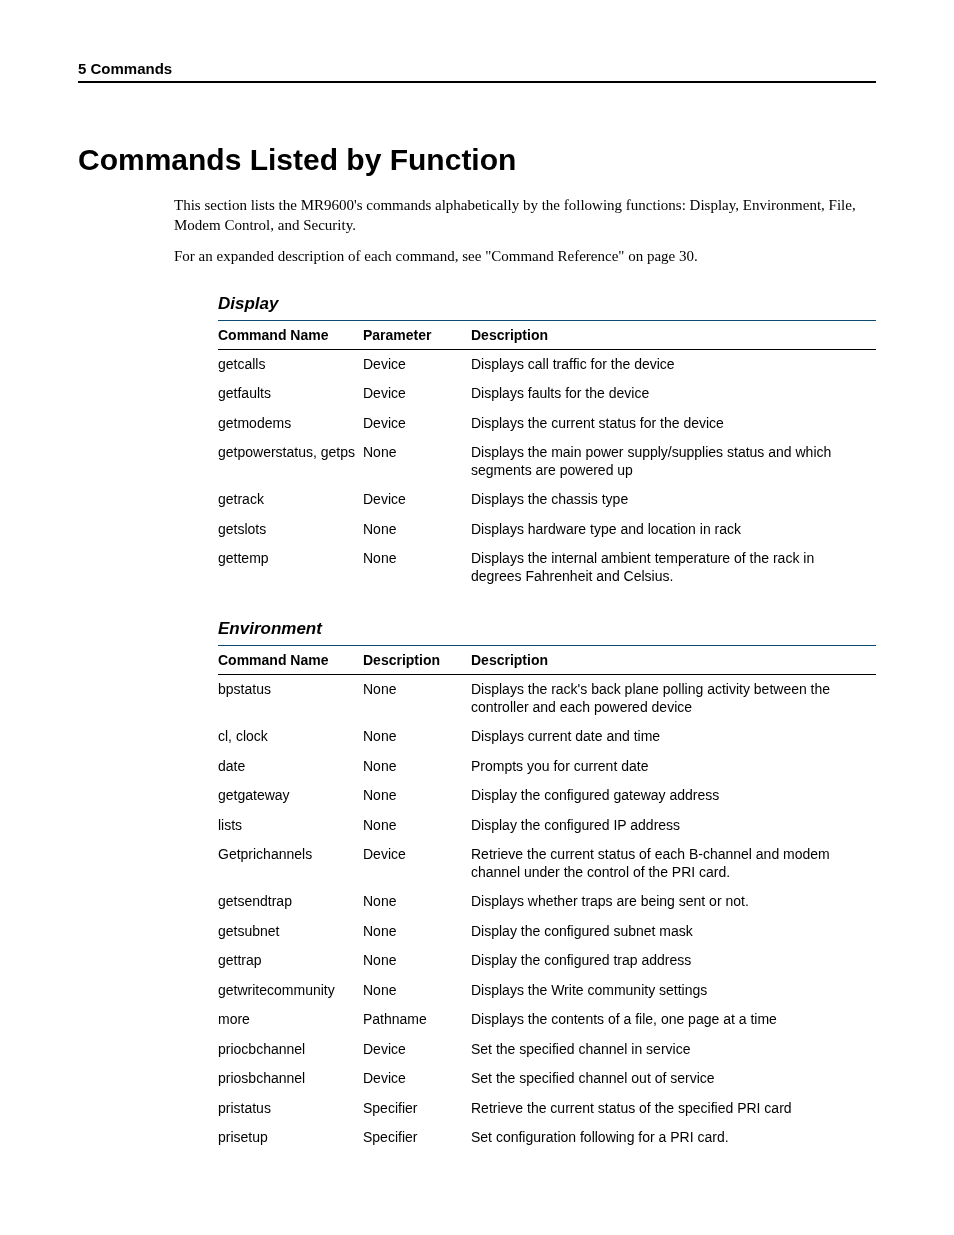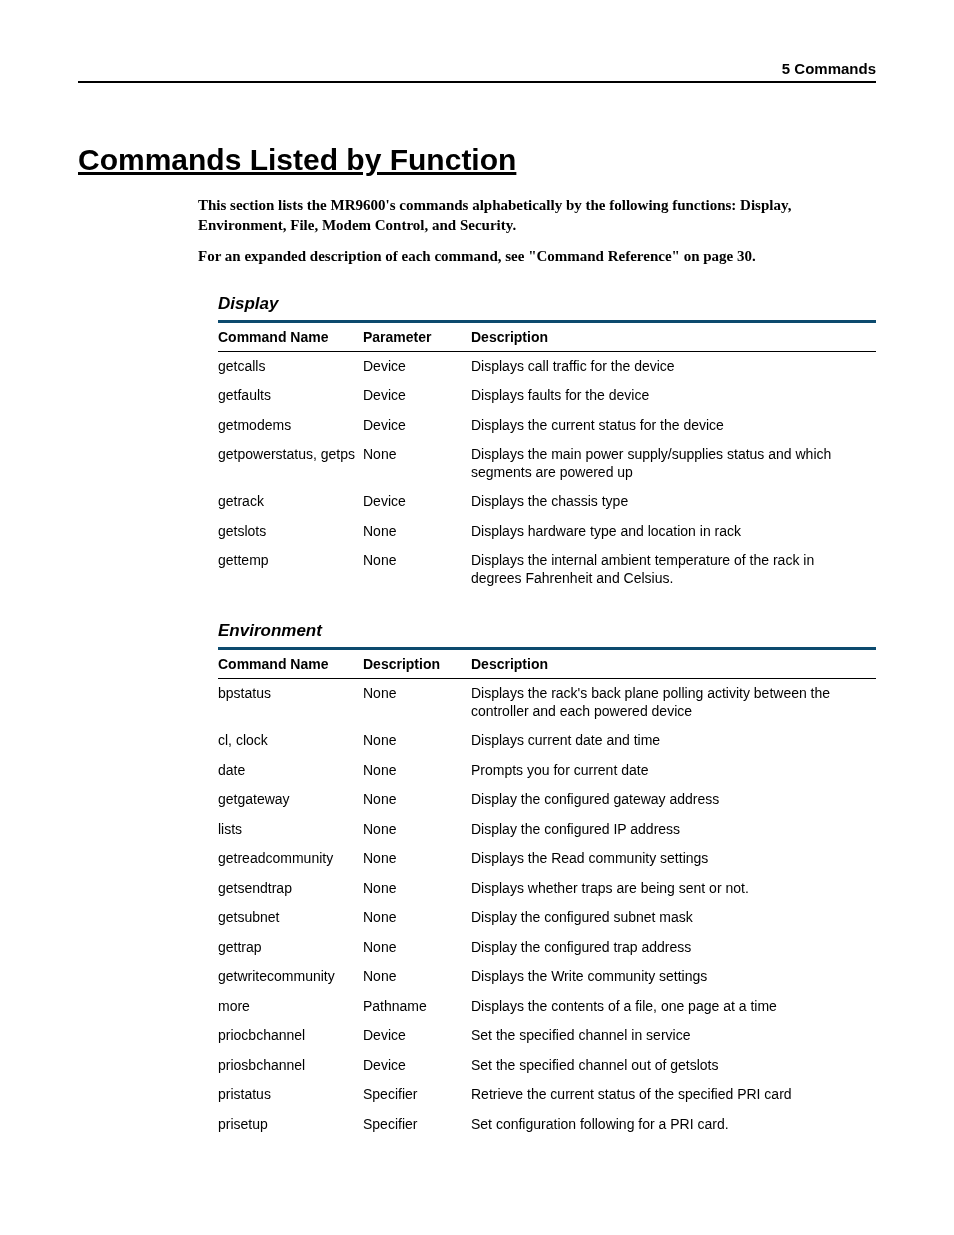--- a/index.html
+++ b/index.html
@@ -11,62 +11,59 @@
     color: #000;
     width: 954px;
   }
   .page {
     padding: 60px 78px 40px 78px;
   }
   .top-rule-wrap {
     margin-bottom: 6px;
   }
   .chapter-head {
-    text-align: right;
     font-weight: bold;
     font-size: 15px;
     padding-bottom: 4px;
   }
   .top-rule {
     border-top: 2px solid #000;
     height: 0;
   }
   h1.section-title {
     margin: 60px 0 18px 0;
     font-size: 30px;
     font-weight: bold;
     font-family: Arial, Helvetica, sans-serif;
-    text-decoration: underline;
   }
   .intro-block {
-    margin-left: 120px;
+    margin-left: 96px;
     font-family: "Minion Pro", Georgia, 'Times New Roman', serif;
     font-size: 15px;
     line-height: 1.35;
-    font-weight: bold;
   }
   .intro-block p { margin: 0 0 10px 0; }
   h2.subsection {
     margin: 28px 0 6px 140px;
     font-size: 17px;
     font-weight: bold;
     font-family: Arial, Helvetica, sans-serif;
     font-style: italic;
   }
   table.cmd-table {
     margin-left: 140px;
     border-collapse: collapse;
     width: calc(100% - 140px);
     font-size: 14px;
     font-family: Arial, Helvetica, sans-serif;
   }
   table.cmd-table thead th {
     text-align: left;
     font-weight: bold;
-    border-top: 3px solid #0c4a6e;
+    border-top: 1px solid #0c4a6e;
     border-bottom: 1px solid #000;
     padding: 6px 8px 6px 0;
     vertical-align: bottom;
   }
   table.cmd-table tbody td {
     padding: 6px 8px 6px 0;
     vertical-align: top;
     line-height: 1.25;
   }
   table.cmd-table .col-name { width: 145px; }
@@ -166,23 +163,23 @@
           <td class="col-name">getgateway</td>
           <td class="col-param">None</td>
           <td>Display the configured gateway address</td>
         </tr>
         <tr>
           <td class="col-name">lists</td>
           <td class="col-param">None</td>
           <td>Display the configured IP address</td>
         </tr>
         <tr>
-          <td class="col-name">getreadcommunity</td>
-          <td class="col-param">None</td>
-          <td>Displays the Read community settings</td>
+          <td class="col-name">Getprichannels</td>
+          <td class="col-param">Device</td>
+          <td>Retrieve the current status of each B-channel and modem channel under the control of the PRI card.</td>
         </tr>
         <tr>
           <td class="col-name">getsendtrap</td>
           <td class="col-param">None</td>
           <td>Displays whether traps are being sent or not.</td>
         </tr>
         <tr>
           <td class="col-name">getsubnet</td>
           <td class="col-param">None</td>
           <td>Display the configured subnet mask</td>
@@ -203,21 +200,21 @@
           <td>Displays the contents of a file, one page at a time</td>
         </tr>
         <tr>
           <td class="col-name">priocbchannel</td>
           <td class="col-param">Device</td>
           <td>Set the specified channel in service</td>
         </tr>
         <tr>
           <td class="col-name">priosbchannel</td>
           <td class="col-param">Device</td>
-          <td>Set the specified channel out of getslots</td>
+          <td>Set the specified channel out of service</td>
         </tr>
         <tr>
           <td class="col-name">pristatus</td>
           <td class="col-param">Specifier</td>
           <td>Retrieve the current status of the specified PRI card</td>
         </tr>
         <tr>
           <td class="col-name">prisetup</td>
           <td class="col-param">Specifier</td>
           <td>Set configuration following for a PRI card.</td>

